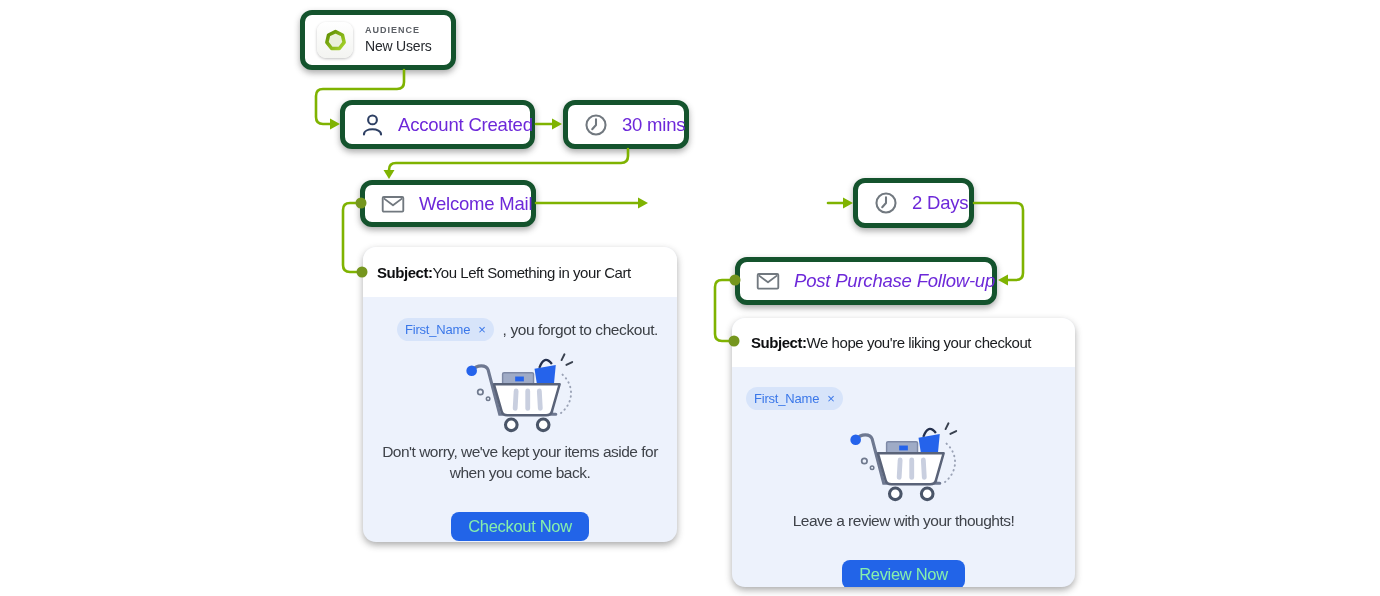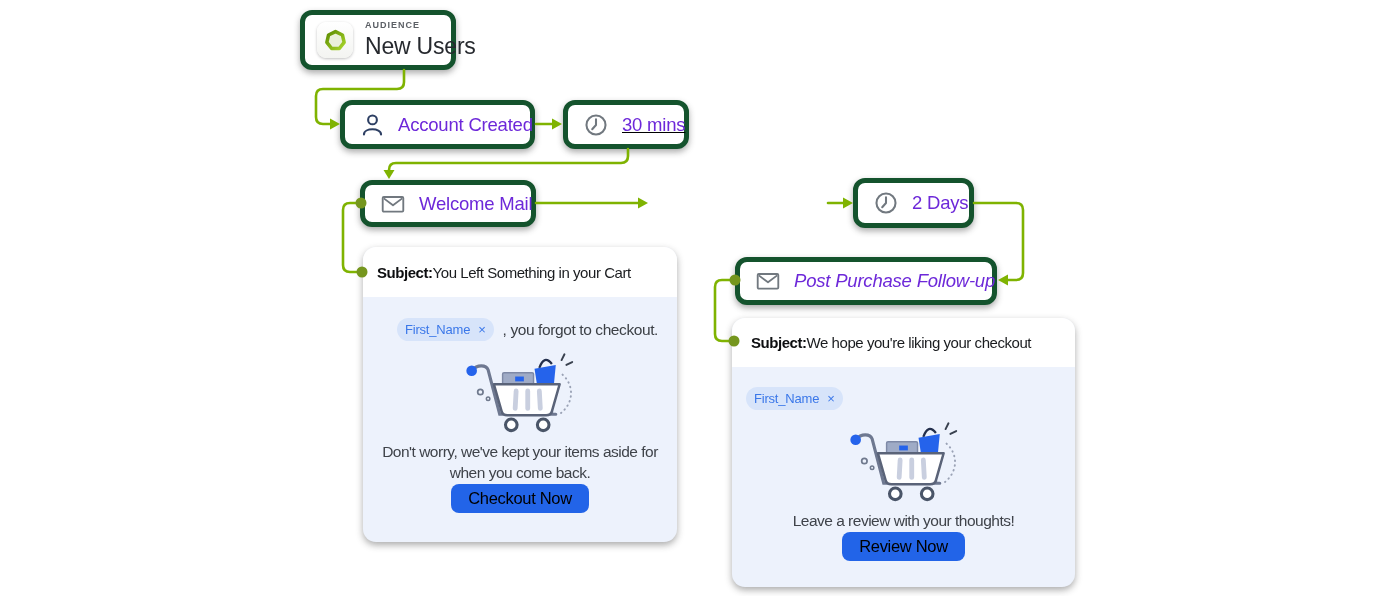--- a/index.html
+++ b/index.html
@@ -15,23 +15,23 @@
     z-index:2;
   }
   .node .label{font-size:18.5px;letter-spacing:-0.2px;color:#6d28d9;white-space:nowrap;}
   #node-audience{left:300px;top:10px;width:156px;height:60px;gap:12px;padding:0 12px;}
   .audience-tile{
     width:36px;height:36px;border-radius:9px;background:linear-gradient(180deg,#ffffff,#f3f4f1);
     box-shadow:0 1px 3px rgba(0,0,0,.25);display:flex;align-items:center;justify-content:center;flex:0 0 auto;
   }
   .audience-text{display:flex;flex-direction:column;line-height:1.1;}
   .kicker{font-size:9px;font-weight:bold;letter-spacing:1px;color:#5c6066;margin-bottom:3px;}
-  .audience-title{font-size:23px;color:#26292e;letter-spacing:-0.2px;white-space:nowrap;}
+  .audience-title{font-size:14px;color:#26292e;letter-spacing:-0.2px;white-space:nowrap;}
   #node-account{left:340px;top:100px;width:195px;height:49px;}
-  #node-wait30{left:563px;top:100px;width:126px;height:49px;text-decoration:underline;}
+  #node-wait30{left:563px;top:100px;width:126px;height:49px;}
   #node-welcome{left:360px;top:180px;width:176px;height:47px;}
   #node-firstpurchase{left:648px;top:178px;width:179px;height:50px;}
   #node-wait2d{left:853px;top:178px;width:121px;height:50px;}
   #node-postpurchase{left:735px;top:257px;width:262px;height:48px;font-style:italic;}
   .node .nicon{flex:0 0 auto;display:flex;}
   
   #connectors{position:absolute;left:0;top:0;z-index:3;pointer-events:none;}
   
   .email-card{
     position:absolute;background:#edf2fc;border-radius:13px;
@@ -52,21 +52,21 @@
     border-radius:12px;height:23px;padding:0 8px;font-size:13px;letter-spacing:-0.2px;cursor:pointer;
   }
   .chip-close{font-size:13px;line-height:1;color:#3a77e9;}
   .greeting-rest{margin-left:9px;}
   .cart-illo{display:block;margin:8px auto 0;}
   .email-body-text{
     margin:7px auto 0;text-align:center;font-size:15.5px;letter-spacing:-0.5px;
     line-height:1.35;color:#3f434a;max-width:300px;
   }
   .cta-button{
-    display:block;margin:0 auto 0;background:#2264e8;color:#000000;border:none;
+    display:block;margin:28px auto 0;background:#2264e8;color:#86efac;border:none;
     font-family:inherit;font-size:16.5px;letter-spacing:-0.3px;padding:5px 17px;border-radius:8px;cursor:pointer;
   }
 </style>
 </head>
 <body>
 
 <div id="canvas">
 
   <svg id="connectors" width="1380" height="596" viewBox="0 0 1380 596">
     <g stroke="#7fb301" stroke-width="2.6" fill="none" stroke-linecap="round">

